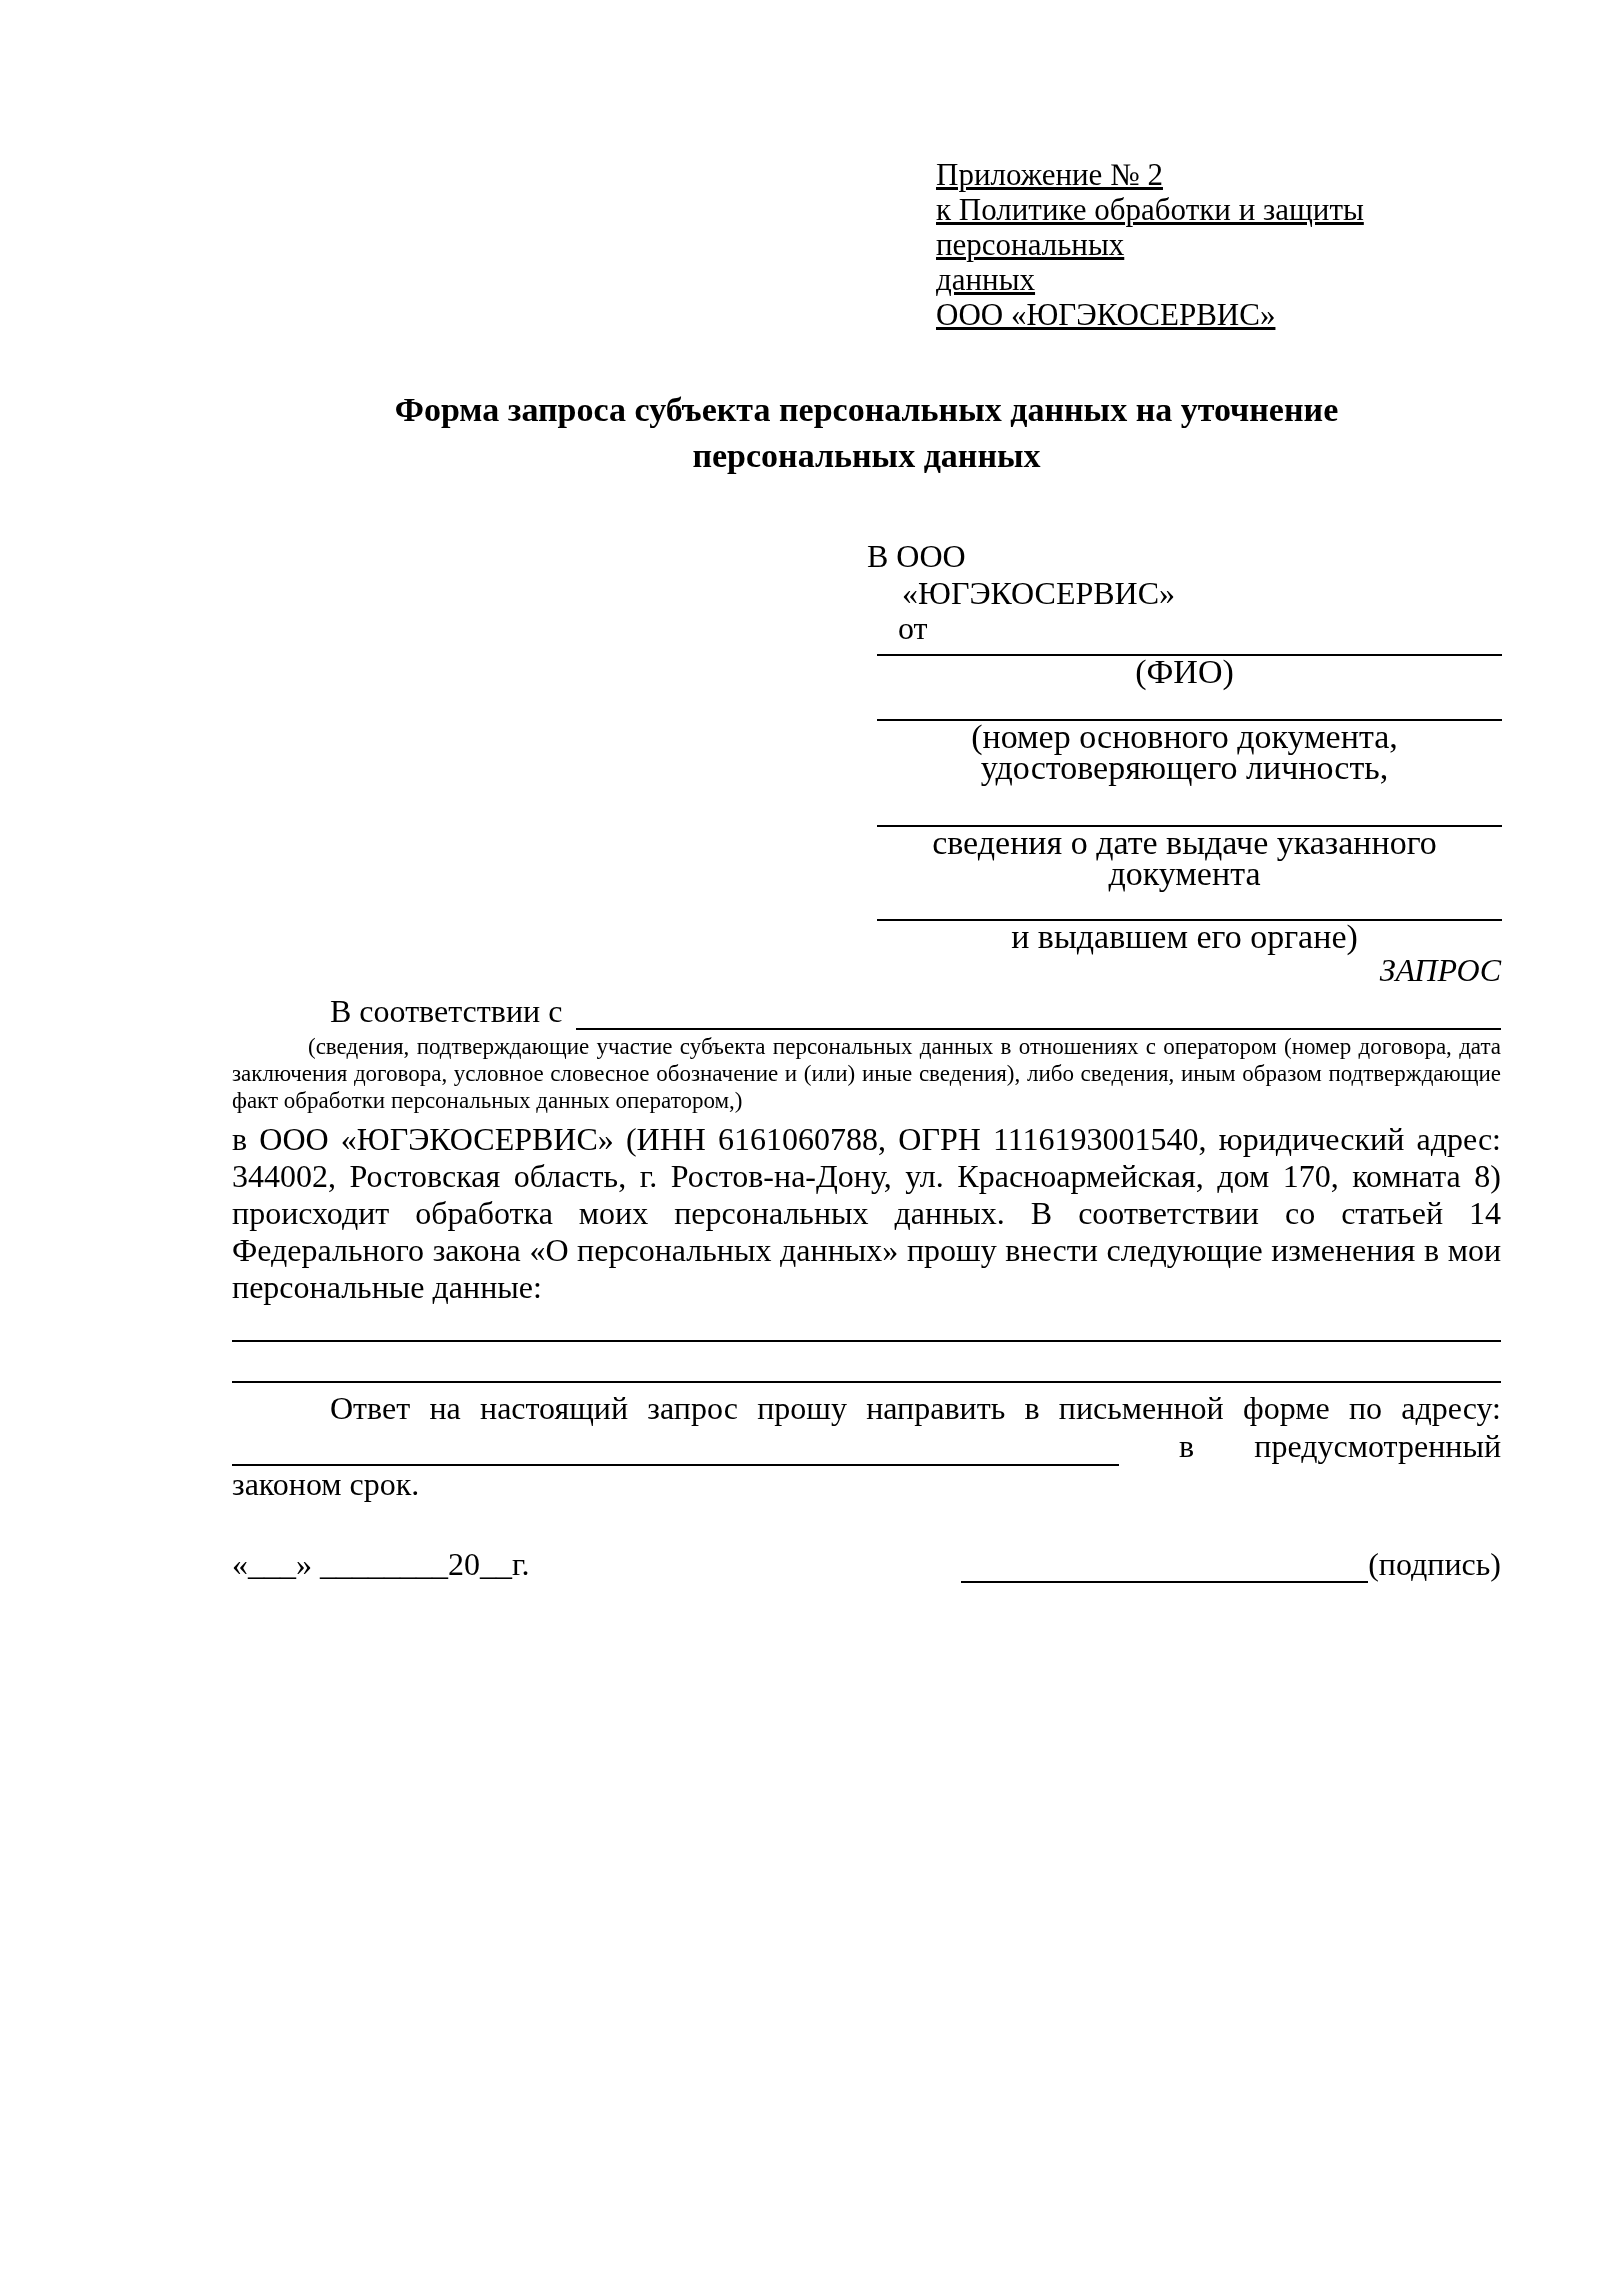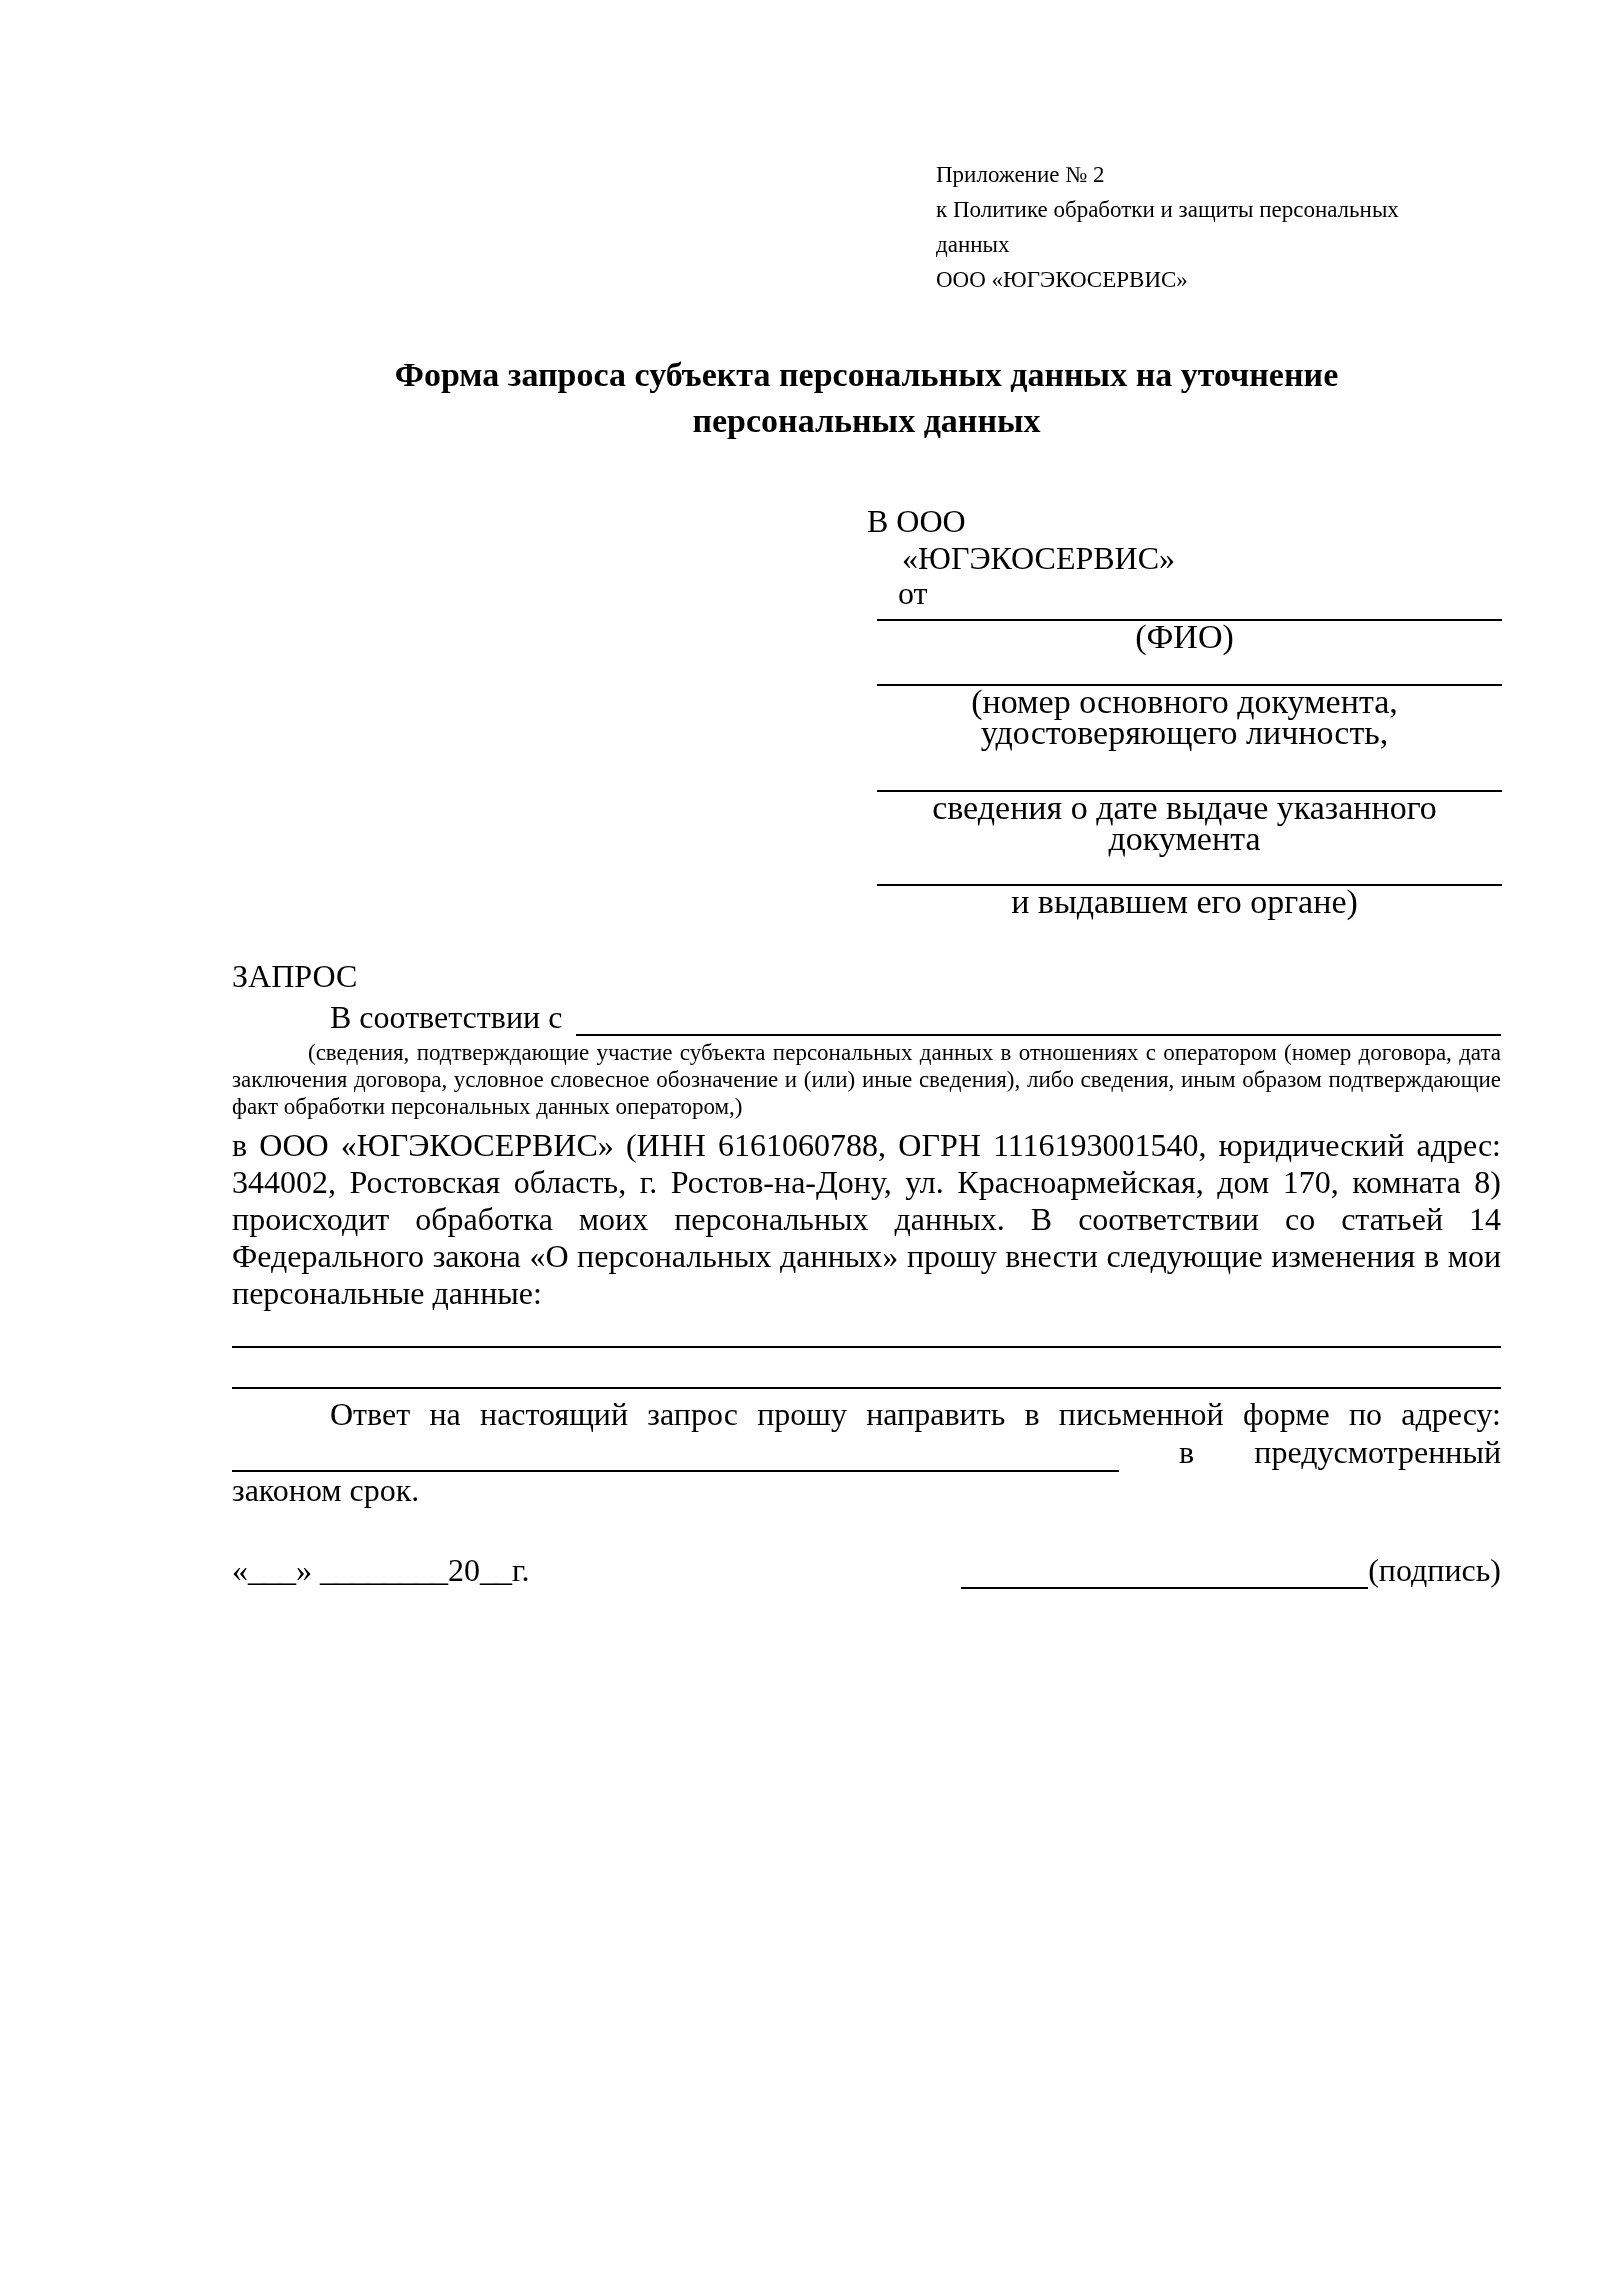--- a/index.html
+++ b/index.html
@@ -10,38 +10,38 @@
     background:#ffffff;
     color:#000000;
     font-family:"Liberation Serif","DejaVu Serif",serif;
     font-size:32px;
     line-height:37px;
     box-sizing:border-box;
     padding:157px 120px 0 232px; 
     overflow:hidden;
   }
   
-  .annex{margin-left:704px;font-size:23px;line-height:35px;}
+  .annex{margin-left:704px;font-size:31px;line-height:35px;text-decoration:underline;}
   
   .doc-title{
     margin:55px 0 0 0;
     font-size:34px;line-height:46px;
     font-weight:bold;text-align:center;
   }
   
   .addressee{margin-top:59px;margin-left:635px;width:635px;}
   .addr-l2{margin-left:35px;}
   .addr-l3{margin-left:31px;line-height:33px;}
   .field .spacer{border-bottom:2px solid #000;margin-left:9.8px;}
   .field .caption{
     text-align:center;font-size:34px;line-height:31px;
   }
   .sp9{height:8.8px;} .sp33{height:32px;} .sp43{height:42px;} .sp31{height:30px;}
   
-  .request-heading{margin-top:41px;text-align:left;}
+  .request-heading{text-align:right;font-style:italic;}
   .intro-row{display:flex;align-items:flex-end;margin-top:3.9px;}
   .intro-row .txt{white-space:nowrap;text-indent:98px;}
   .intro-row .fill{flex:1;border-bottom:2.9px solid #000;margin-left:13.7px;}
   .note{
     margin-top:2.9px;font-size:23px;line-height:27.4px;
     text-align:justify;text-indent:76px;
   }
   .body-par{margin-top:5.9px;text-align:justify;}
   .blank-line{border-bottom:2.9px solid #000;}
   .bl1{margin-top:34px;} .bl2{margin-top:39px;}

